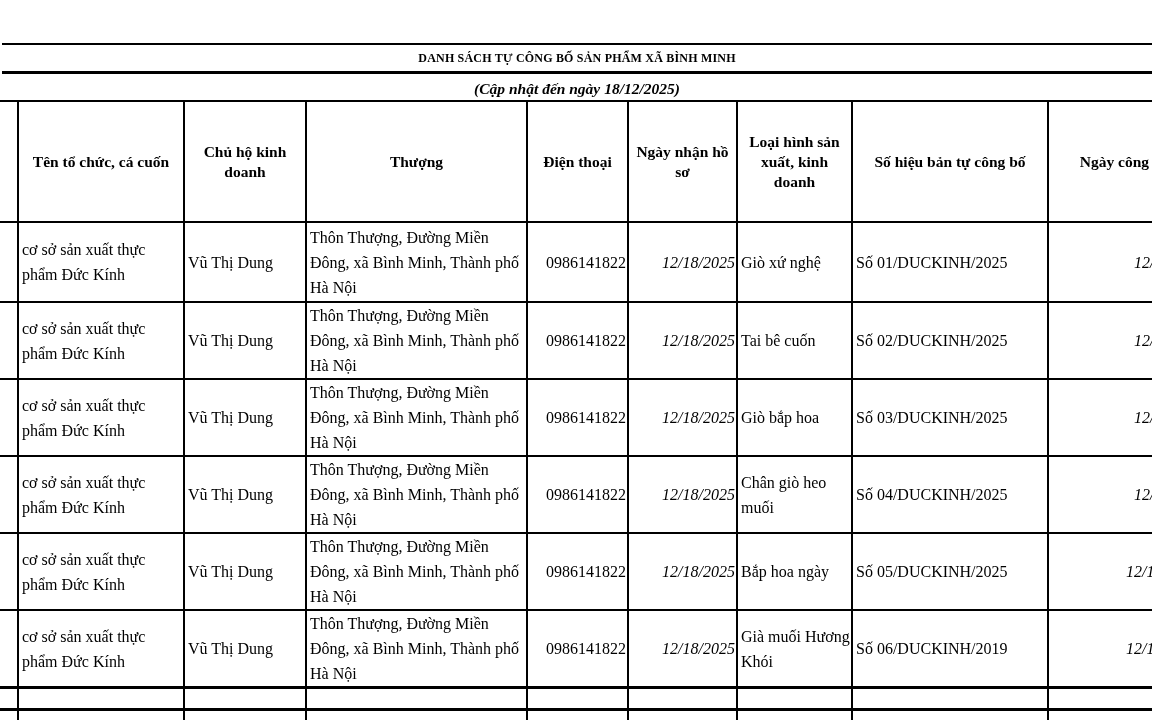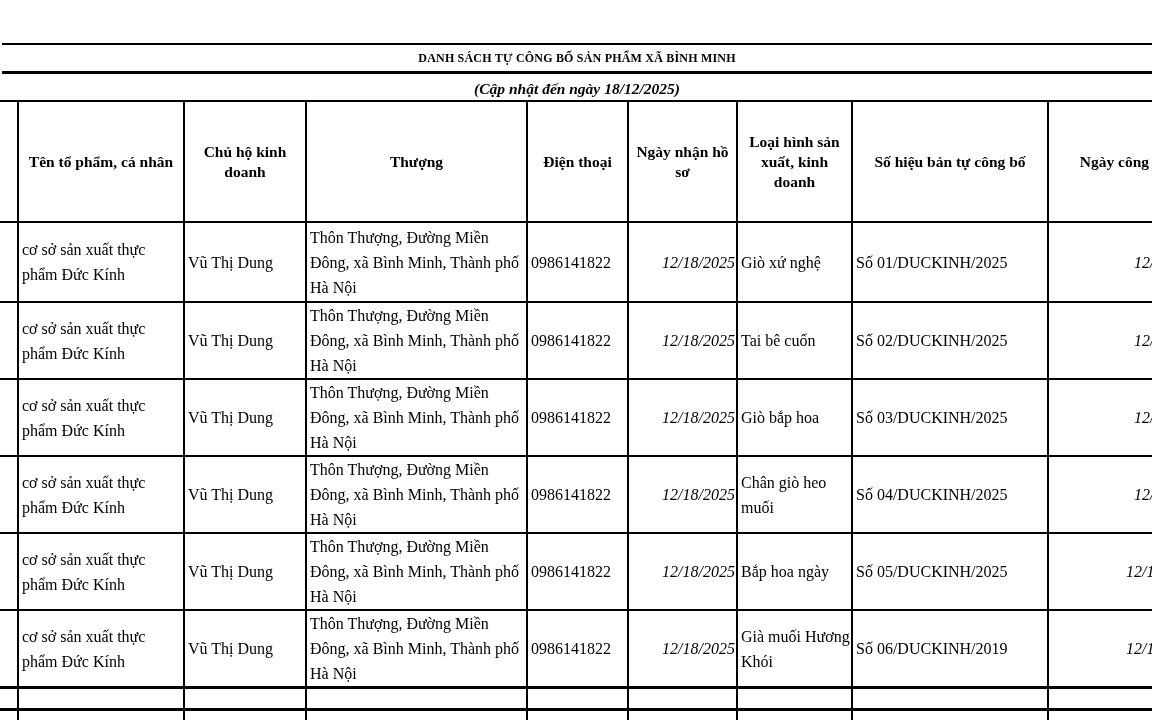--- a/index.html
+++ b/index.html
@@ -40,21 +40,21 @@
   tbody tr.r-empty-1 td{border-top-width:3px;border-bottom-width:3px;}
   tbody tr.r-empty-2{height:40px;}
   
   .cell-stt{position:relative;}
   .cell-stt .frag{
     position:absolute;left:-4px;top:50%;transform:translateY(-50%);
     white-space:nowrap;font-size:16px;
   }
   .al-left{text-align:left;}
   .al-right{text-align:right;padding-right:2px;font-style:italic;}
-  .al-center{text-align:left;padding-left:0;padding-right:0;border-radius:22px;}
+  .al-center{text-align:right;padding-left:0;padding-right:0;border-radius:22px;}
 </style>
 </head>
 <body>
 
 <div class="screen">
 
   <div class="title-band">DANH SÁCH TỰ CÔNG BỐ SẢN PHẨM XÃ BÌNH MINH</div>
 
   <div class="subtitle-band">(Cập nhật đến ngày 18/12/2025)</div>
 
@@ -66,21 +66,21 @@
         <col style="width: 221px;">
         <col style="width: 101px;">
         <col style="width: 109px;">
         <col style="width: 115px;">
         <col style="width: 196px;">
         <col style="width: 153px;">
       </colgroup>
     <thead>
         <tr>
           <th class="cell-stt"></th>
-          <th>Tên tổ phẩm, cá nhân</th>
+          <th>Tên tổ chức, cá cuốn</th>
           <th>Chủ hộ kinh doanh</th>
           <th>Thượng</th>
           <th>Điện thoại</th>
           <th>Ngày nhận hồ sơ</th>
           <th>Loại hình sản xuất, kinh doanh</th>
           <th>Số hiệu bản tự công bố</th>
           <th>Ngày công bố</th>
         </tr>
       </thead>
     <tbody>

